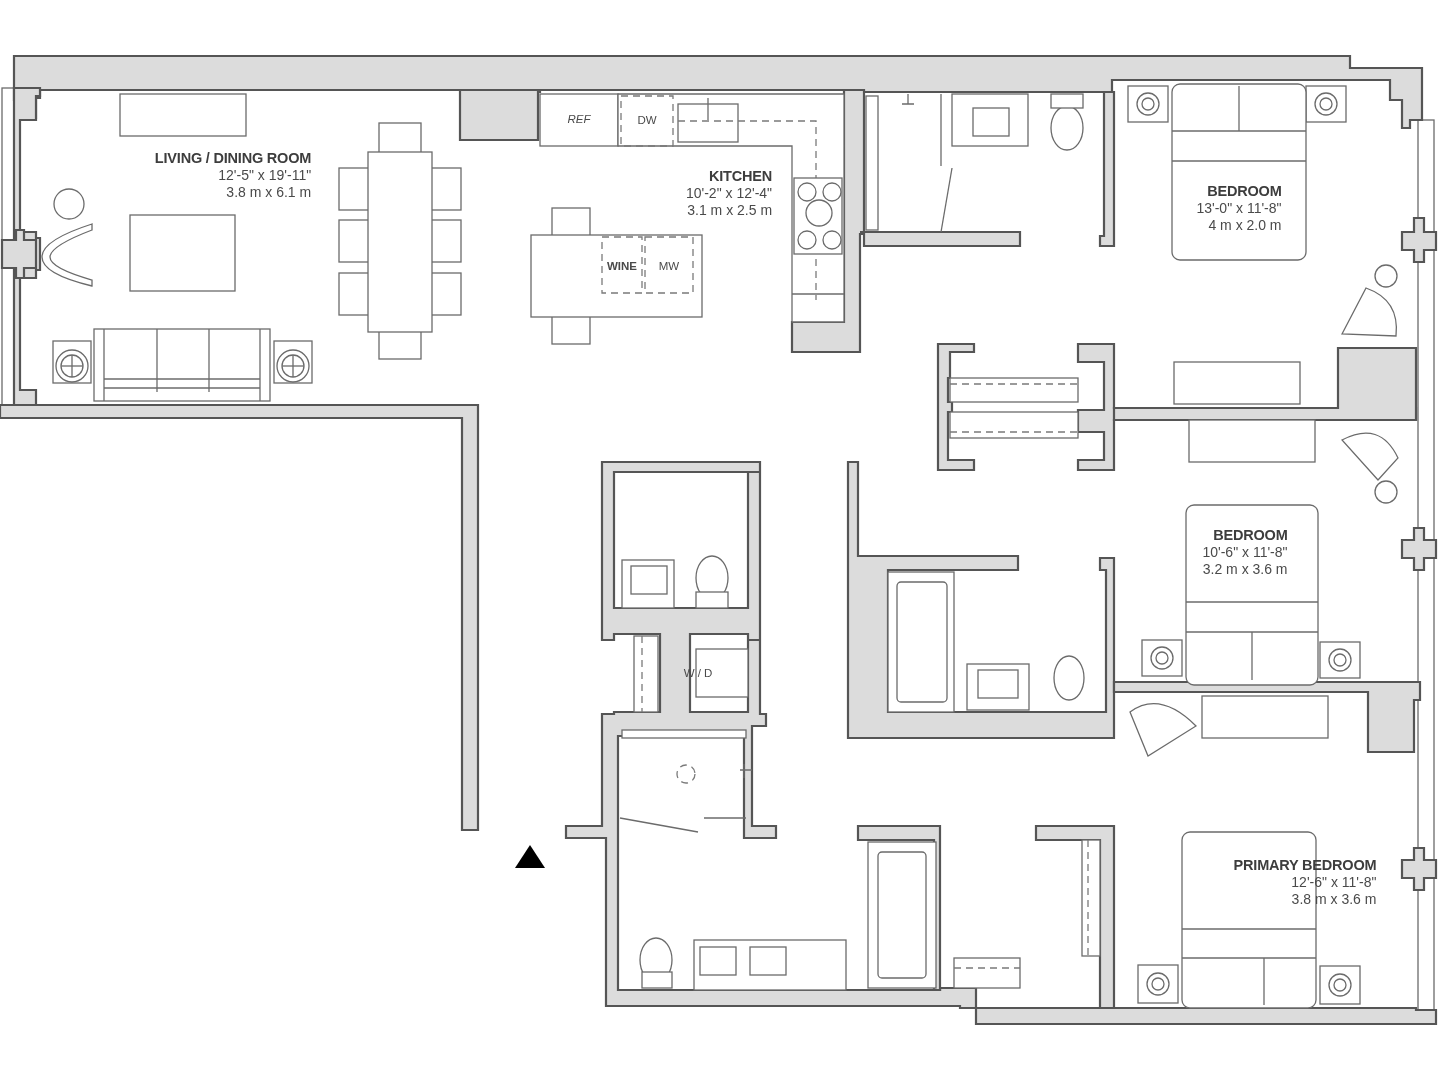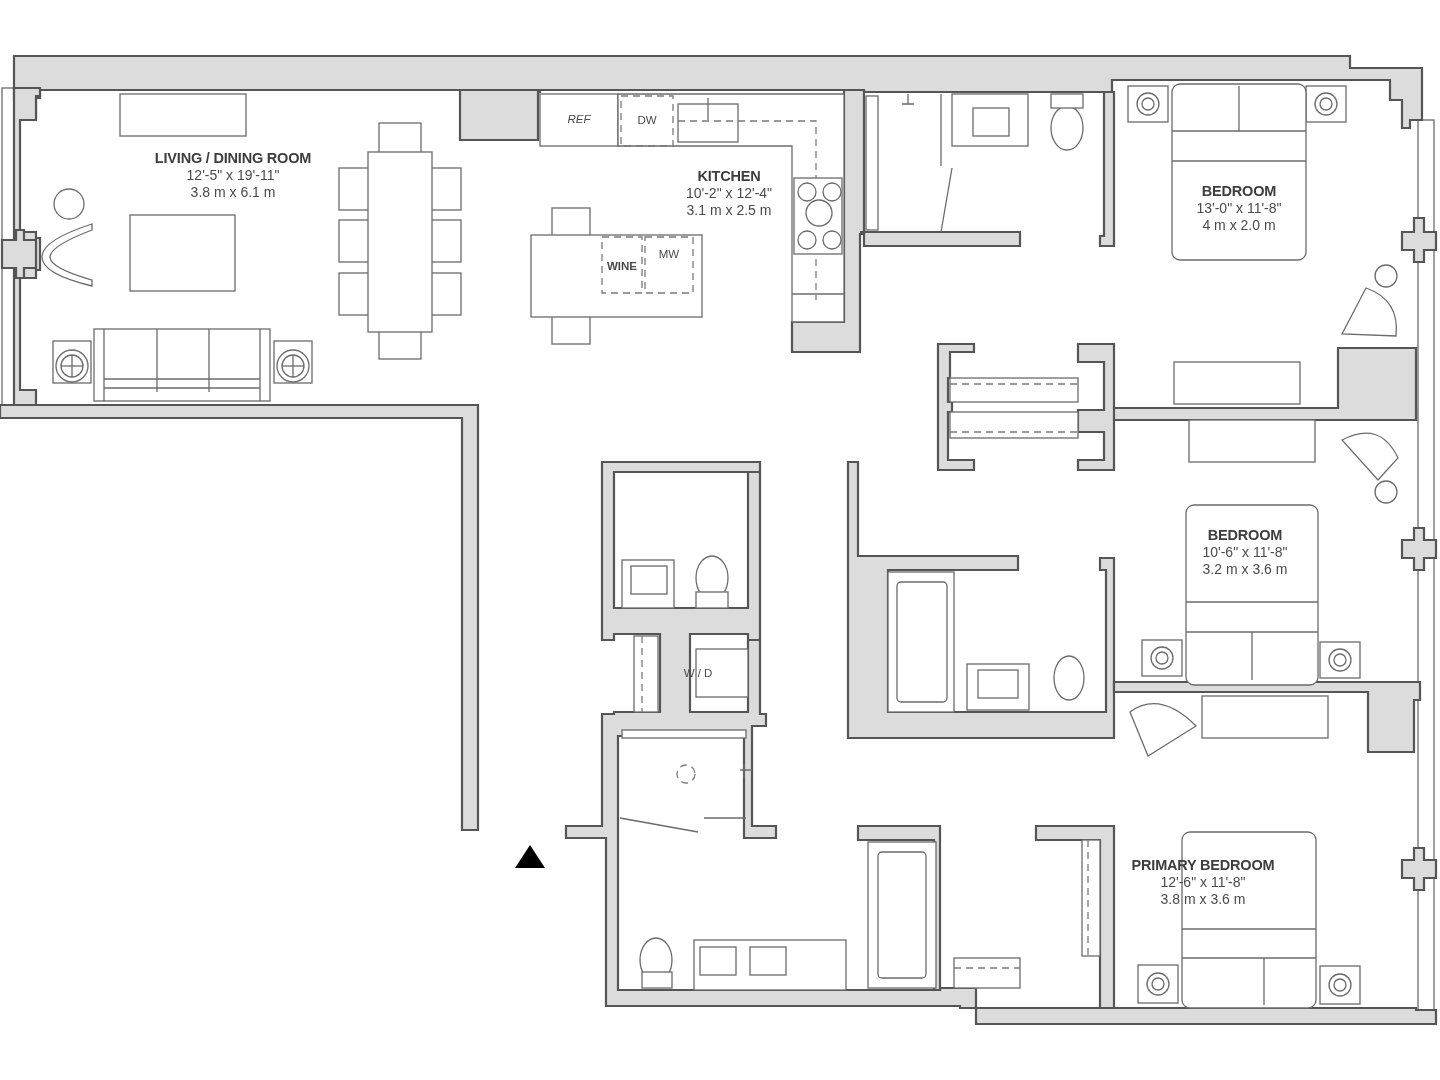--- a/index.html
+++ b/index.html
@@ -3,21 +3,21 @@
   <meta charset="utf-8">
   <style>
     html, body { margin: 0; padding: 0; background: #ffffff; }
     body { width: 1440px; height: 1080px; overflow: hidden; position: relative; font-family: "Liberation Sans", sans-serif; }
     #plan { position: absolute; left: 0; top: 0; width: 1440px; height: 1080px; }
     .wall { fill: #dcdcdc; stroke: #555555; stroke-width: 2.2; stroke-linejoin: miter; }
     .fx { fill: #ffffff; stroke: #6b6b6b; stroke-width: 1.3; }
     .fxn { fill: none; stroke: #6b6b6b; stroke-width: 1.3; }
     .dash { fill: none; stroke: #7a7a7a; stroke-width: 1.3; stroke-dasharray: 7 5; }
     .win { fill: #ffffff; stroke: #6b6b6b; stroke-width: 1.3; }
-    .label { position: absolute; text-align: center; color: #4a4a4a; line-height: 1.18; transform: translateX(-50%); white-space: nowrap; }
+    .label { position: absolute; text-align: right; color: #4a4a4a; line-height: 1.18; transform: translateX(-50%); white-space: nowrap; }
     .label .name { font-weight: bold; font-size: 14.5px; letter-spacing: -0.2px; color: #3d3d3d; }
     .label .dim { font-size: 14px; }
     .tag { position: absolute; font-size: 11.5px; color: #4a4a4a; transform: translate(-50%, -50%); white-space: nowrap; }
   </style>
 </head>
 <body>
 
 <svg id="plan" viewBox="0 0 1440 1080" xmlns="http://www.w3.org/2000/svg">
 
   <g>
@@ -233,23 +233,23 @@
 <div class="label" style="left:1239px; top:183px;">
   <div class="name">BEDROOM</div>
   <div class="dim">13'-0" x 11'-8"</div>
   <div class="dim">4 m x 2.0 m</div>
 </div>
 <div class="label" style="left:1245px; top:527px;">
   <div class="name">BEDROOM</div>
   <div class="dim">10'-6" x 11'-8"</div>
   <div class="dim">3.2 m x 3.6 m</div>
 </div>
-<div class="label" style="left:1203px; top:857px;">
+<div class="label" style="left:1305px; top:857px;">
   <div class="name">PRIMARY BEDROOM</div>
   <div class="dim">12'-6" x 11'-8"</div>
   <div class="dim">3.8 m x 3.6 m</div>
 </div>
 
 <span class="tag" style="left:579px; top:119px;font-style:italic;">REF</span>
 <span class="tag" style="left:647px; top:120px;">DW</span>
 <span class="tag" style="left:622px; top:266px;font-weight:bold;">WINE</span>
-<span class="tag" style="left:669px; top:254px;text-align:right;">MW</span>
+<span class="tag" style="left:669px; top:266px;text-align:right;">MW</span>
 <span class="tag" style="left:698px; top:673px;">W / D</span>
 
 </body></html>

